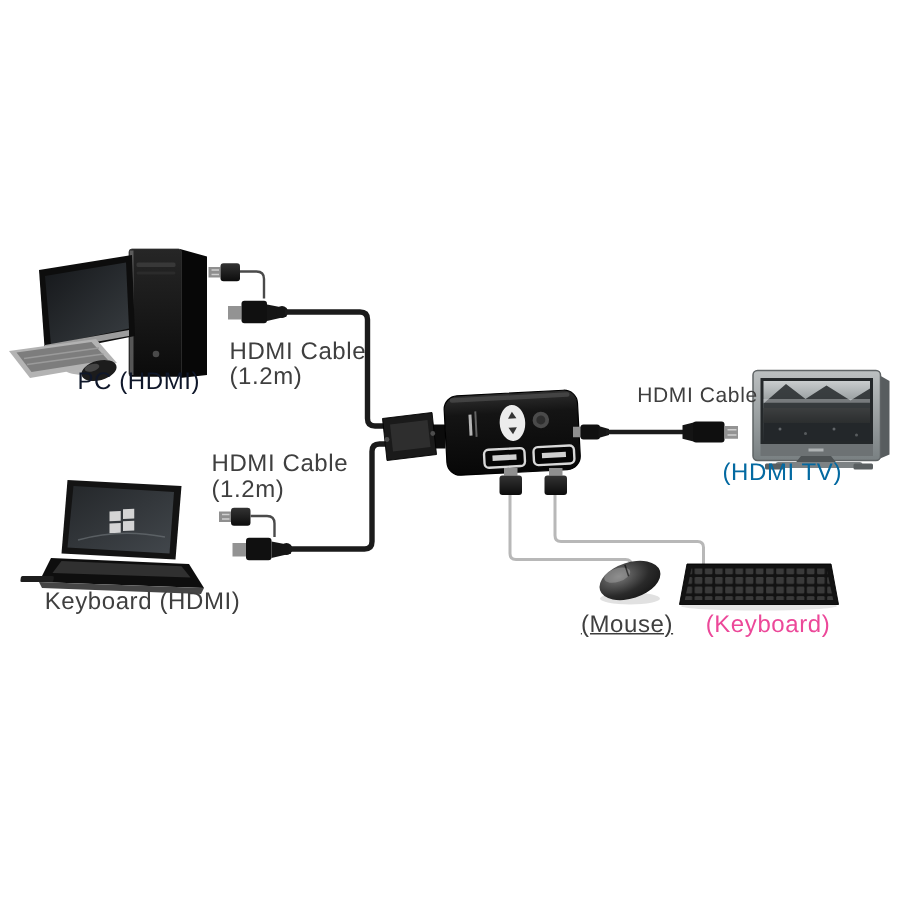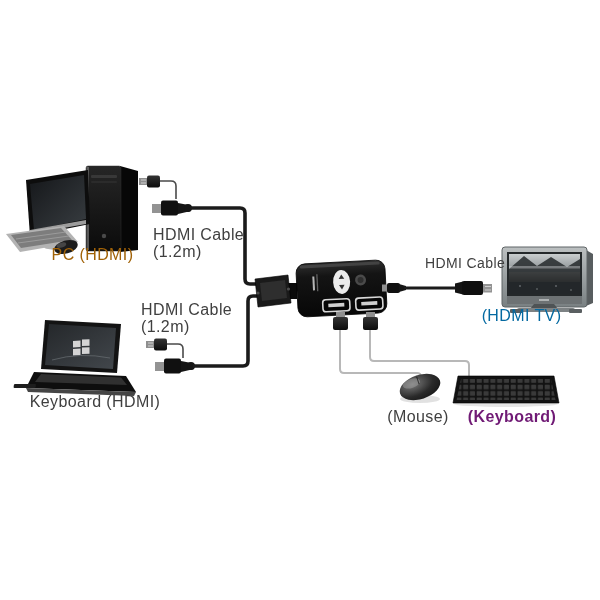--- a/index.html
+++ b/index.html
@@ -231,30 +231,30 @@
     <rect x="510" y="309" width="13" height="4" rx="1" fill="#5a5f61"></rect>
     <rect x="569" y="309" width="13" height="4" rx="1" fill="#5a5f61"></rect>
   </g>
 </svg>
 
   <div class="label" style="left: 153px; top: 226px; color: rgb(63, 63, 63);">
     <div>HDMI Cable</div>
     <div>(1.2m)</div>
   </div>
 
-  <div class="label center" style="left: 30px; top: 246px; width: 125px; color: #a16207;">PC (HDMI)</div>
+  <div class="label center" style="left: 30px; top: 246px; width: 125px; color: #0f172a;">PC (HDMI)</div>
 
   <div class="label" style="left: 141px; top: 301px; color: rgb(63, 63, 63);">
     <div>HDMI Cable</div>
     <div>(1.2m)</div>
   </div>
 
   <div class="label center" style="left: 25px; top: 393px; width: 140px; color: rgb(63, 63, 63);">Keyboard (HDMI)</div>
 
   <div class="label center small" style="left: 424px; top: 256px; width: 82px; color: rgb(63, 63, 63);">HDMI Cable</div>
 
   <div class="label center" style="left: 474px; top: 307px; width: 95px; color: #0369a1;">(HDMI TV)</div>
 
-  <div class="label center" style="left: 383px; top: 408px; width: 70px; color: rgb(63, 63, 63);">(Mouse)</div>
-
-  <div class="label center" style="left: 462px; top: 408px; width: 100px; color: #701a75; font-weight: bold;">(Keyboard)</div>
+  <div class="label center" style="left: 383px; top: 408px; width: 70px; color: rgb(63, 63, 63); text-decoration: underline;">(Mouse)</div>
+
+  <div class="label center" style="left: 462px; top: 408px; width: 100px; color: #ec4899;">(Keyboard)</div>
 
 </div>
 
 </body></html>

